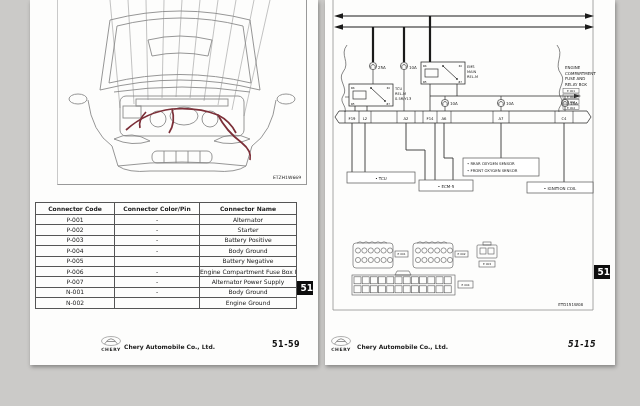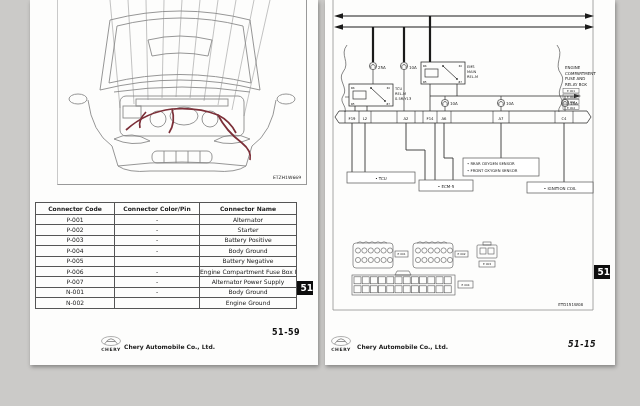--- a/index.html
+++ b/index.html
@@ -155,21 +155,21 @@
     </table>
 
   <div class="tab-badge" id="left-badge">51</div>
 
   <svg class="footer-logo" style="left:70px;top:336px;" viewBox="0 0 22 16">
     <ellipse cx="11" cy="5" rx="9.5" ry="4.5" stroke="#9c9c9c" stroke-width="0.8" fill="none"></ellipse>
     <path d="M4.5,8 Q11,-2.5 17.5,8 M7,5.5 L15,5.5" stroke="#8a8a8a" stroke-width="0.9" fill="none"></path>
     <text x="11" y="14.5" text-anchor="middle" font-size="4.5" font-weight="bold" fill="#c4161c" letter-spacing="0.6">CHERY</text>
   </svg>
   <div class="footer-company" style="left:94px;top:343px;">Chery Automobile Co., Ltd.</div>
-  <div class="footer-page" style="left:242px;top:328px;">51-59</div>
+  <div class="footer-page" style="left:242px;top:340px;">51-59</div>
 </div>
 
 <div class="page" id="right-page">
 
   <svg width="290" height="316" viewBox="0 0 290 316">
 
     <g stroke="#8f8f8f" stroke-width="0.8" fill="none">
       <line x1="8" y1="0" x2="8" y2="310"></line>
         <line x1="268" y1="0" x2="268" y2="310"></line>
         <line x1="8" y1="310" x2="268" y2="310"></line>

